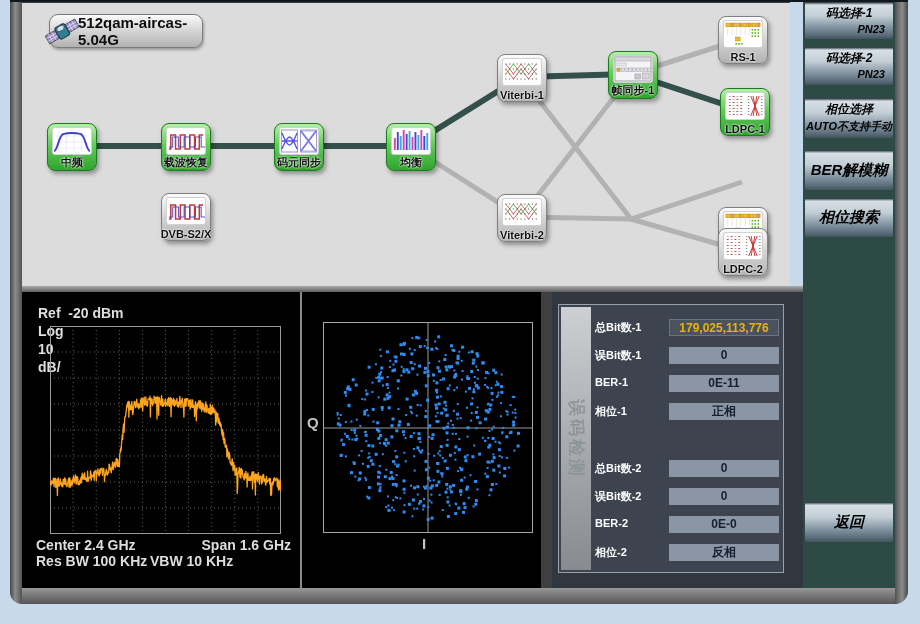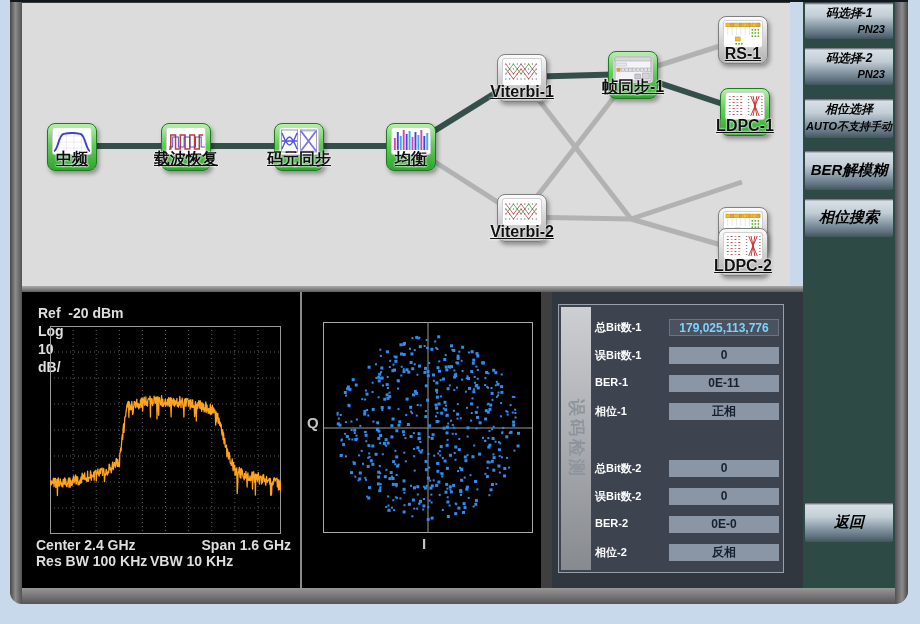--- a/index.html
+++ b/index.html
@@ -14,41 +14,41 @@
   
   .diagram{position:absolute;left:12px;top:2px;width:768px;height:284px;background:#dcdcdc;border-top:1px solid #3c3c3c;box-sizing:border-box;}
   .gap-blue{position:absolute;left:780px;top:2px;width:13px;height:284px;background:#c9d9ec;}
   #edges{position:absolute;left:0;top:0;z-index:1;}
   #nodes{position:absolute;left:0;top:0;width:100%;height:100%;z-index:2;}
   .node{position:absolute;width:48px;height:46px;border-radius:8px;box-shadow:2px 3px 4px rgba(0,0,0,.35);}
   .node.active{background:linear-gradient(180deg,#b6f0aa 0%,#63cc5a 45%,#2fa42f 100%);border:1px solid #1e7a1e;}
   .node.inactive{background:linear-gradient(180deg,#fbfbfb 0%,#d8d8d8 45%,#b2b2b2 100%);border:1px solid #808080;}
   .node-icon{position:absolute;left:4px;right:4px;top:3px;height:26px;background:#fff;border:1px solid rgba(0,0,0,.18);border-radius:3px;overflow:hidden;}
   .node-icon svg{display:block;width:100%;height:100%;}
-  .node-label{position:absolute;left:50%;transform:translateX(-50%);bottom:0;font-size:16px;font-weight:700;color:#101010;white-space:nowrap;text-shadow:0 0 2px rgba(255,255,255,.95),0 0 2px rgba(255,255,255,.95);text-decoration:underline;}
+  .node-label{position:absolute;left:50%;transform:translateX(-50%);bottom:0;font-size:11px;font-weight:700;color:#101010;white-space:nowrap;text-shadow:0 0 2px rgba(255,255,255,.95),0 0 2px rgba(255,255,255,.95);}
   .signal-btn{position:absolute;left:27px;top:11px;width:152px;height:32px;background:linear-gradient(180deg,#fafafa,#d8d8d8 45%,#b2b2b2);border:1px solid #7a7a7a;border-radius:9px;box-shadow:1px 2px 3px rgba(0,0,0,.3);z-index:3;display:flex;align-items:center;}
   .sat-icon{position:absolute;left:-6px;top:-1px;width:36px;height:34px;}
   .signal-label{margin-left:28px;font-size:15px;font-weight:700;color:#0d0d0d;letter-spacing:0px;}
 
   
   .bottom{position:absolute;left:12px;top:286px;width:781px;height:302px;background:#000;}
   .bottom-topbar{position:absolute;left:0;top:0;width:100%;height:6px;background:linear-gradient(180deg,#ababab,#5e5e5e);z-index:3;}
   .stext{position:absolute;color:#dedede;font-size:14px;font-weight:700;white-space:pre;padding-left:8px;}
   #spec-svg{position:absolute;left:28px;top:40px;}
   .vdiv{position:absolute;left:278px;top:6px;width:2px;height:296px;background:#8a8a8a;}
   .clabel{position:absolute;color:#c4c4c4;font-size:15px;font-weight:700;}
   #const-svg{position:absolute;left:301px;top:36px;}
   .ber-sep{position:absolute;left:519px;top:0;width:11px;height:302px;background:#3f3f3f;}
   .ber-bg{position:absolute;left:530px;top:0;width:251px;height:302px;background:#31373f;}
   .ber-inner{position:absolute;left:536px;top:18px;width:224px;height:267px;background:#3d4450;border:1px solid #98a0aa;box-sizing:content-box;}
   .ber-strip{position:absolute;left:2px;top:2px;width:30px;height:263px;background:linear-gradient(180deg,#cdcfd3,#878a8f);overflow:hidden;}
   .ber-strip span{position:absolute;left:50%;top:50%;transform:translate(-50%,-50%) rotate(90deg);font-size:17px;font-weight:700;letter-spacing:3px;color:#8e949c;white-space:nowrap;}
   .ber-label{position:absolute;left:36px;width:74px;font-size:11px;font-weight:700;color:#fff;white-space:nowrap;}
   .ber-val{position:absolute;left:110px;width:110px;height:17px;background:#8a95a6;color:#16202e;font-size:12px;font-weight:700;text-align:center;line-height:17px;}
-  .ber-val.hl{background:#4a5260;color:#7dd3fc;border:1px solid #6a7484;box-sizing:border-box;}
+  .ber-val.hl{background:#4a5260;color:#eab308;border:1px solid #6a7484;box-sizing:border-box;}
 
   
   .sidebar{position:absolute;left:793px;top:0;width:92px;height:588px;background:#2d4a44;}
   .sbtn{position:absolute;left:2px;width:88px;border-radius:2px;background:linear-gradient(180deg,#1a262c 0%,#d8e0e6 8%,#c2cdd5 38%,#8fa0ac 62%,#5d6f7d 88%,#43545e 100%);color:#000;cursor:pointer;}
   .sbtn .l1{margin-top:3px;text-align:center;font-style:italic;font-weight:700;font-size:12px;}
   .sbtn .l2{text-align:right;padding-right:8px;font-style:italic;font-weight:700;font-size:11px;margin-top:1px;}
   .sbtn .l2.center{text-align:center;padding-right:0;}
   .sbtn.single{display:flex;align-items:center;justify-content:center;font-style:italic;font-weight:700;font-size:15px;}
 </style>
 </head>
@@ -115,20 +115,29 @@
                 <rect x="17.5" y="3" width="2" height="19" fill="#38b0d8"></rect>
                 <rect x="20.6" y="9" width="2" height="13" fill="#e040b0"></rect>
                 <rect x="23.7" y="4" width="2" height="18" fill="#4048d8"></rect>
                 <rect x="26.8" y="7" width="2" height="15" fill="#38b0d8"></rect>
                 <rect x="29.900000000000002" y="2" width="2" height="20" fill="#e040b0"></rect>
                 <rect x="33" y="8" width="2" height="14" fill="#4048d8"></rect>
                 <rect x="36.1" y="5" width="2" height="17" fill="#38b0d8"></rect>
               </svg>
             </div>
             <div class="node-label">均衡</div>
+          </div>
+          <div class="node inactive" style="left: 139px; top: 190px;">
+            <div class="node-icon">
+              <svg viewBox="0 0 40 26" preserveAspectRatio="none">
+      <path d="M2 21 h2 v-14 h5 v14 h5 v-14 h5 v14 h5 v-14 h5 v14 h5 v-14 h4" fill="none" stroke="#c03a3a" stroke-width="1.6"></path>
+      <path d="M2 19 h4 v-10 h6 v10 h6 v-10 h6 v10 h6 v-10 h6 v10 h4" fill="none" stroke="#3a3ac0" stroke-width="1.1" opacity="0.85"></path>
+              </svg>
+            </div>
+            <div class="node-label">DVB-S2/X</div>
           </div>
           <div class="node inactive" style="left: 475px; top: 51px;">
             <div class="node-icon">
               <svg viewBox="0 0 40 26" preserveAspectRatio="none">
                 <circle cx="3" cy="5" r="0.7" fill="#777"></circle>
                 <circle cx="7" cy="5" r="0.7" fill="#777"></circle>
                 <circle cx="11" cy="5" r="0.7" fill="#777"></circle>
                 <circle cx="15" cy="5" r="0.7" fill="#777"></circle>
                 <circle cx="19" cy="5" r="0.7" fill="#777"></circle>
                 <circle cx="23" cy="5" r="0.7" fill="#777"></circle>
@@ -402,20 +411,35 @@
                 <rect x="23" y="18" width="1.5" height="1" fill="#888"></rect>
                 <rect x="37" y="18" width="1.5" height="1" fill="#888"></rect>
                 <rect x="23" y="21" width="1.5" height="1" fill="#888"></rect>
                 <rect x="37" y="21" width="1.5" height="1" fill="#888"></rect>
                 <path d="M26 3 L35 23 M35 3 L26 23 M28.5 3 L32.5 23 M32.5 3 L28.5 23" stroke="#d03030" stroke-width="1" fill="none"></path>
               </svg>
             </div>
             <div class="node-label">LDPC-2</div>
           </div>
         </div>
+      <div class="signal-btn">
+        <span class="sat-icon">
+          <svg viewBox="0 0 36 32" width="36" height="34">
+            <g transform="rotate(-30 18 16)">
+              <rect x="1" y="12" width="11" height="9" fill="#9a8cc8" stroke="#444" stroke-width="0.8"></rect>
+              <path d="M1 15h11 M1 18h11 M4.7 12v9 M8.4 12v9" stroke="#e8e8f4" stroke-width="0.7"></path>
+              <rect x="24" y="12" width="11" height="9" fill="#9a8cc8" stroke="#444" stroke-width="0.8"></rect>
+              <path d="M24 15h11 M24 18h11 M27.7 12v9 M31.4 12v9" stroke="#e8e8f4" stroke-width="0.7"></path>
+              <rect x="12.5" y="10" width="11" height="13" rx="2" fill="#2f7f8f" stroke="#223344"></rect>
+              <ellipse cx="18" cy="13" rx="4" ry="2.5" fill="#bfe3ea" stroke="#334" stroke-width="0.6"></ellipse>
+            </g>
+          </svg>
+        </span>
+        <span class="signal-label">512qam-aircas-5.04G</span>
+      </div>
     </div>
     <div class="gap-blue"></div>
 
     <div class="bottom">
       <div class="bottom-topbar"></div>
 
       <span class="stext" style="left:8px;top:19px;">Ref  -20 dBm</span>
       <span class="stext" style="left:8px;top:37px;">Log</span>
       <span class="stext" style="left:8px;top:55px;">10</span>
       <span class="stext" style="left:8px;top:73px;">dB/</span>

